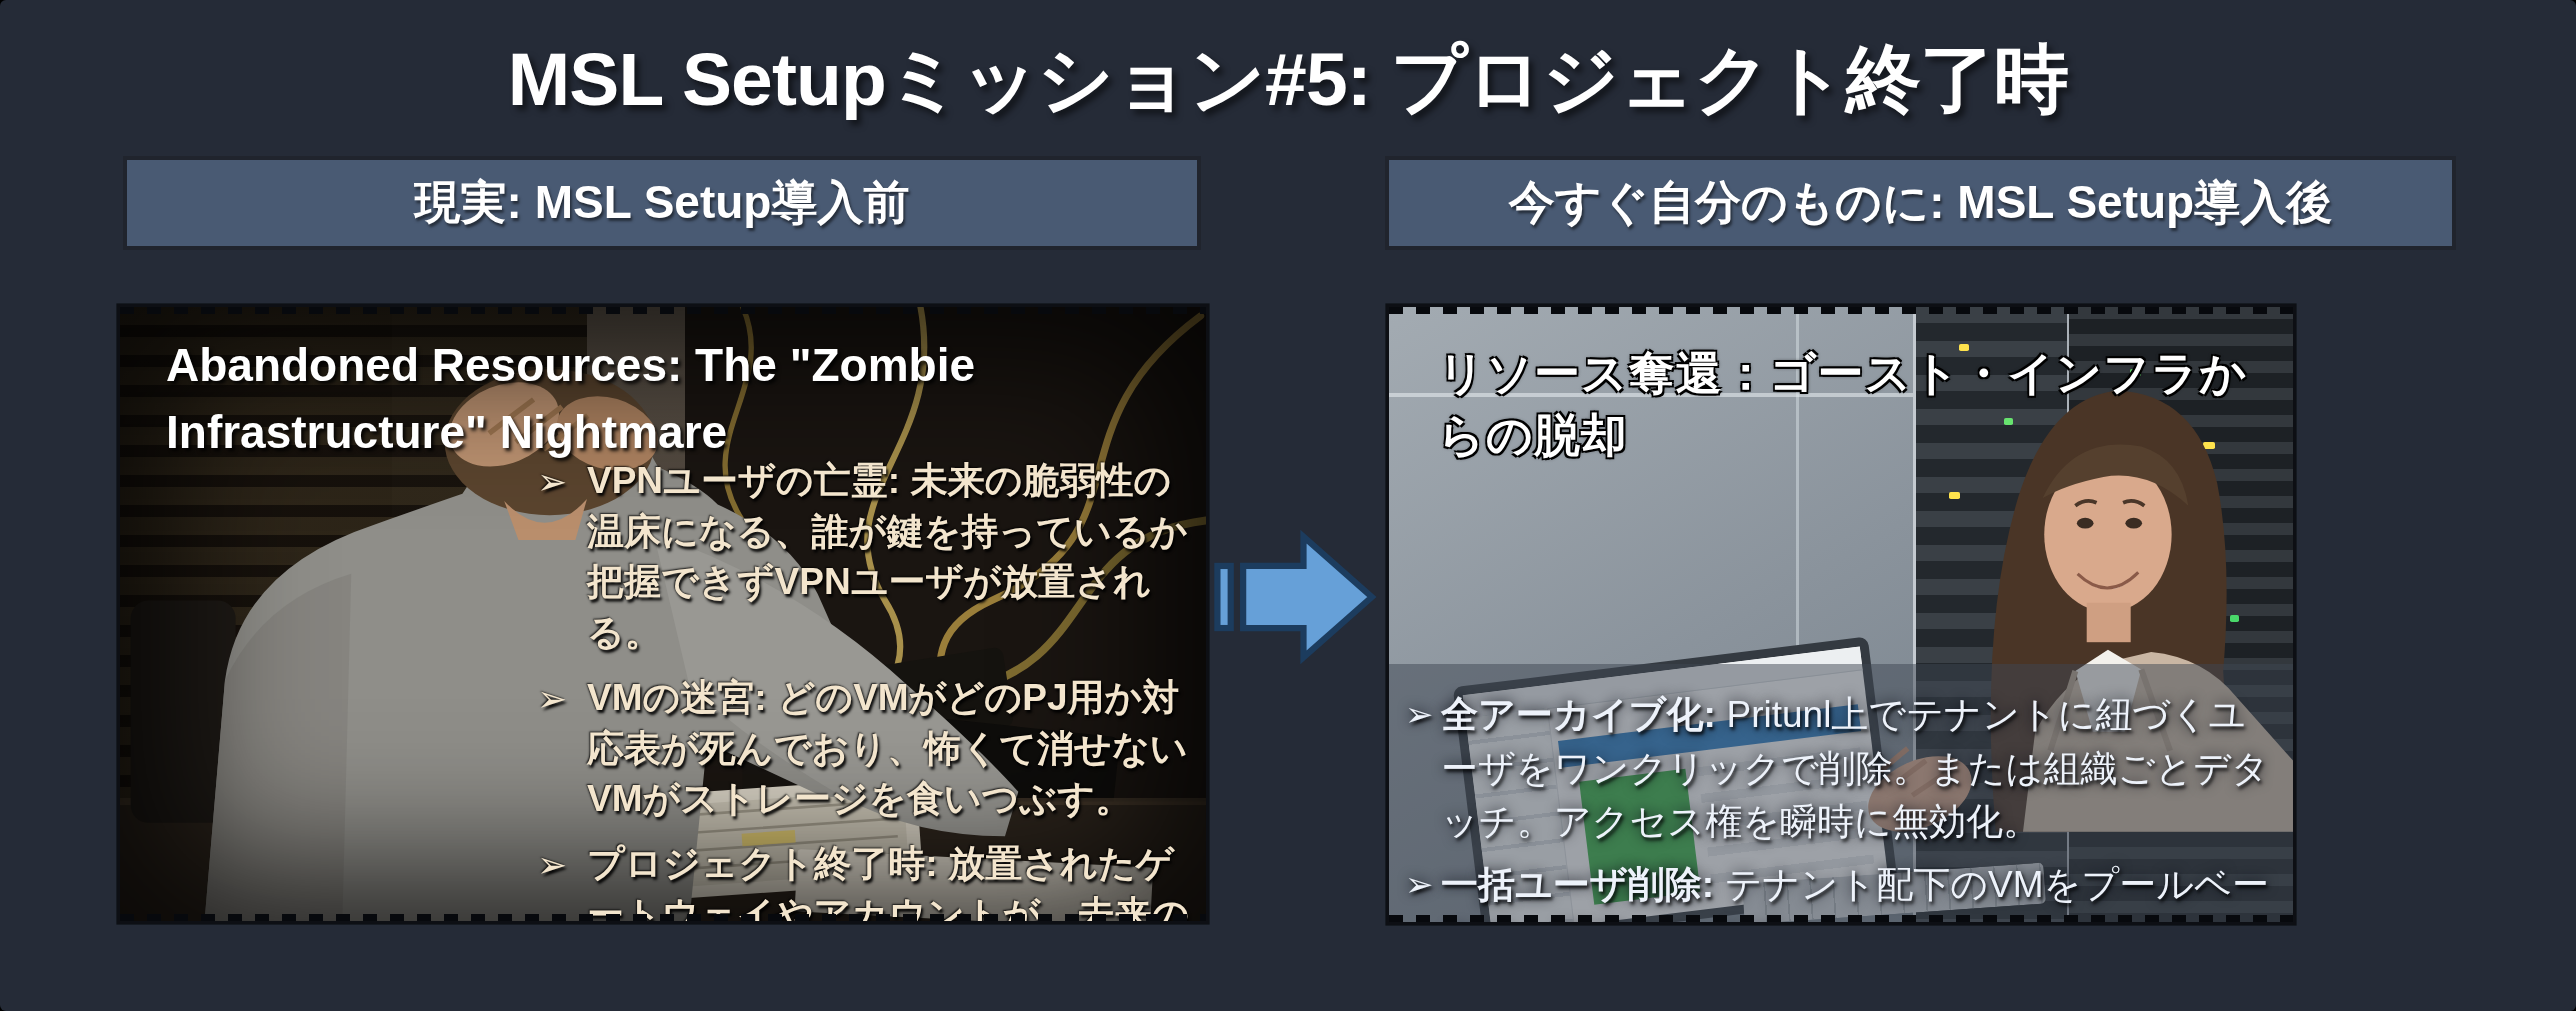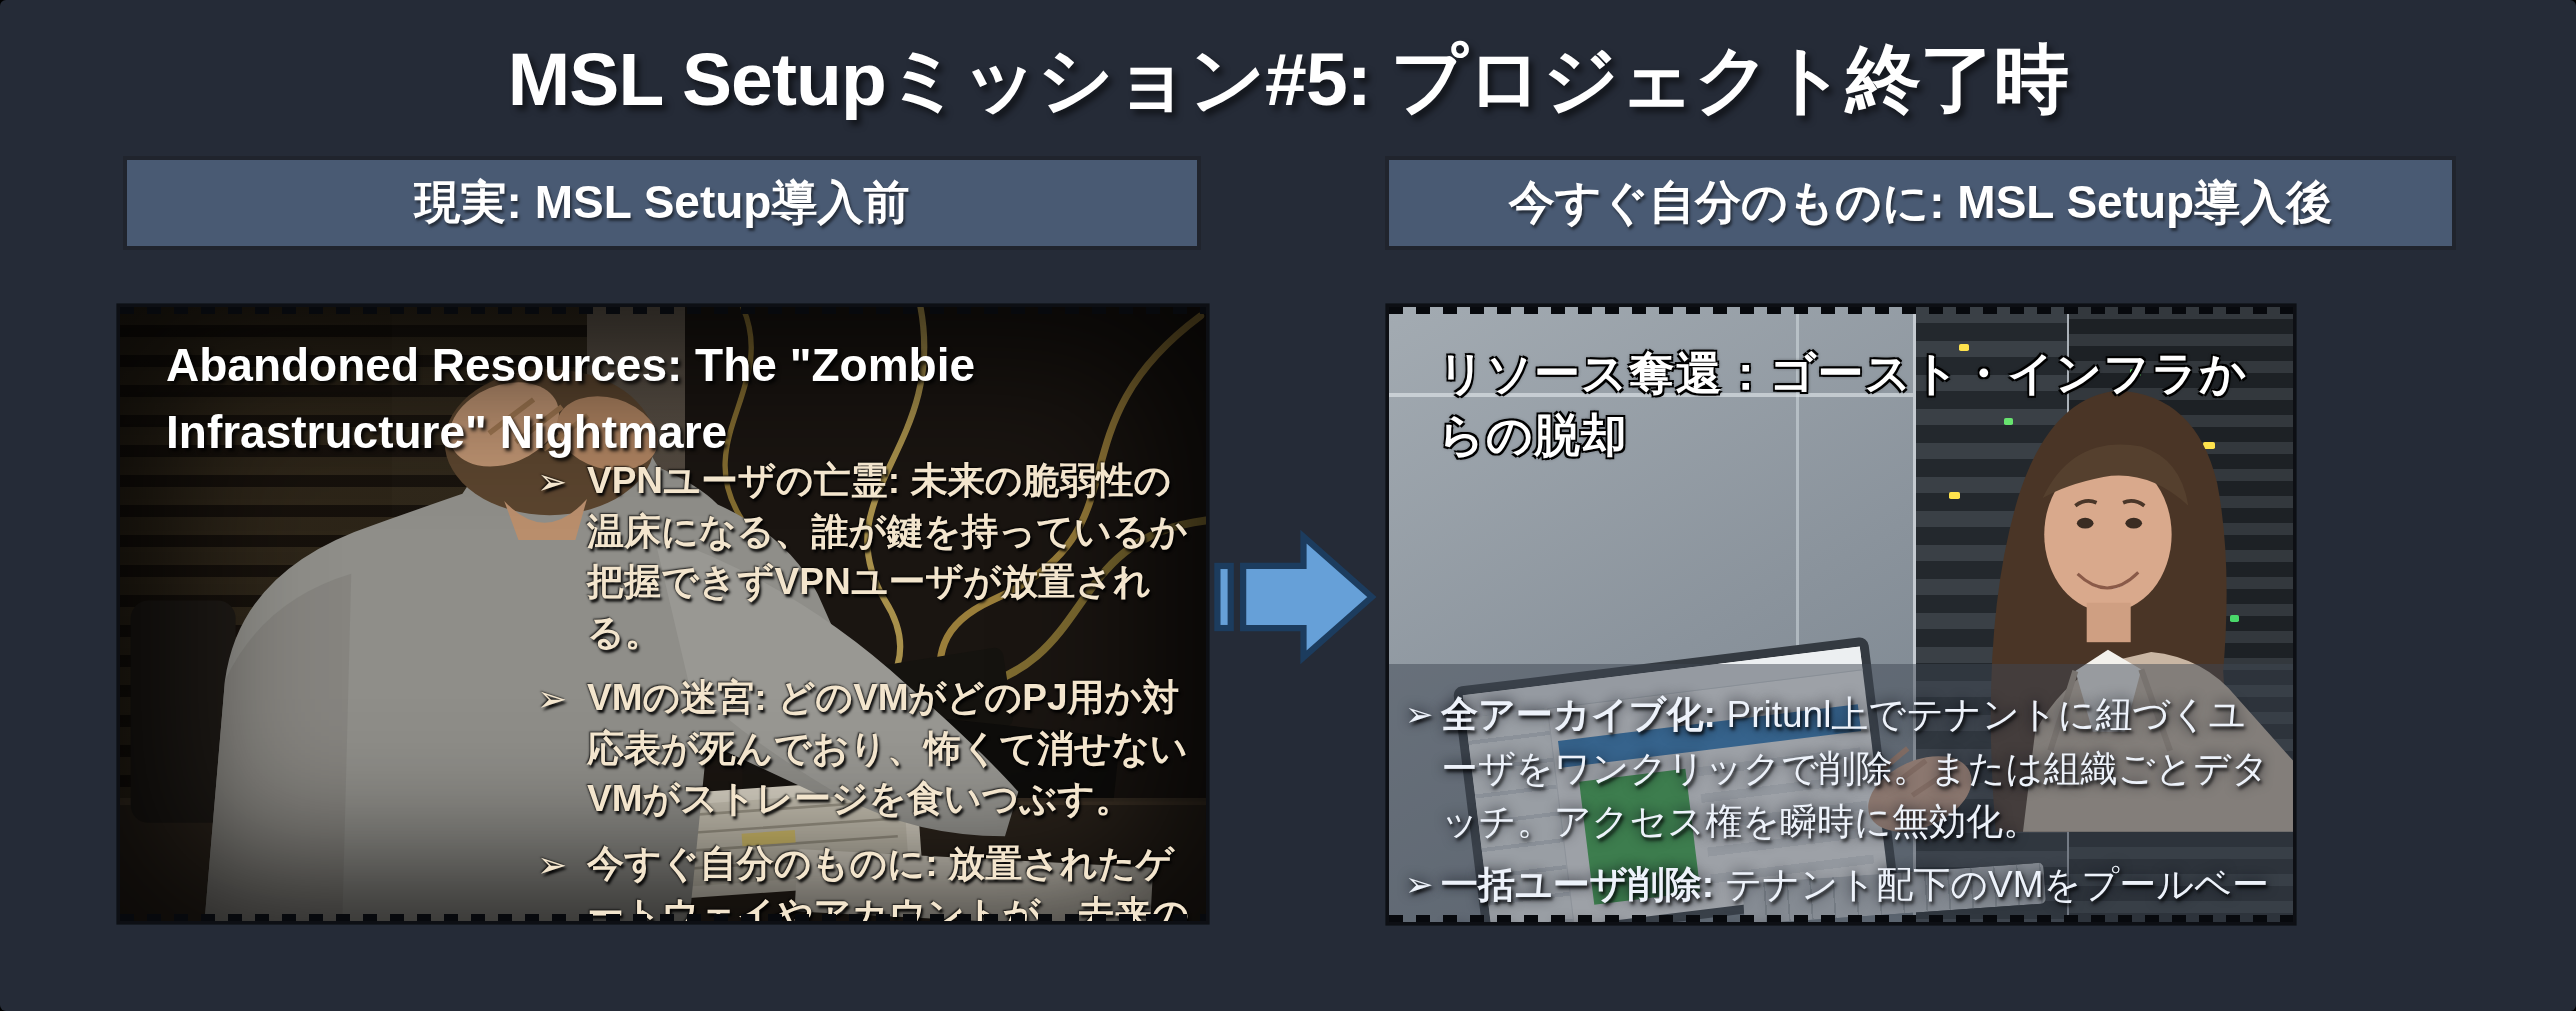--- a/index.html
+++ b/index.html
@@ -167,21 +167,21 @@
         <li>
           <span class="marker">➢</span>
           <span class="b-lead">VPNユーザの亡霊:</span><span class="b-rest">未来の脆弱性の温床になる、誰が鍵を持っているか把握できずVPNユーザが放置される。</span>
         </li>
         <li>
           <span class="marker">➢</span>
           <span class="b-lead">VMの迷宮:</span><span class="b-rest">どのVMがどのPJ用か対応表が死んでおり、怖くて消せないVMがストレージを食いつぶす。</span>
         </li>
         <li>
           <span class="marker">➢</span>
-          <span class="b-lead">今すぐ自分のものに:</span><span class="b-rest">放置されたゲートウェイやアカウントが、未来の脆弱性の温床になる。</span>
+          <span class="b-lead">プロジェクト終了時:</span><span class="b-rest">放置されたゲートウェイやアカウントが、未来の脆弱性の温床になる。</span>
         </li>
       </ul>
 
       <div class="torn top"></div>
       <div class="torn bottom"></div>
     </div>
 
     <div class="arrow-wrap">
       <svg width="169" height="142" viewBox="0 0 190 160">
         <rect x="7" y="45" width="15" height="70" fill="#66a0d8" stroke="#1c3c5e" stroke-width="7"></rect>

